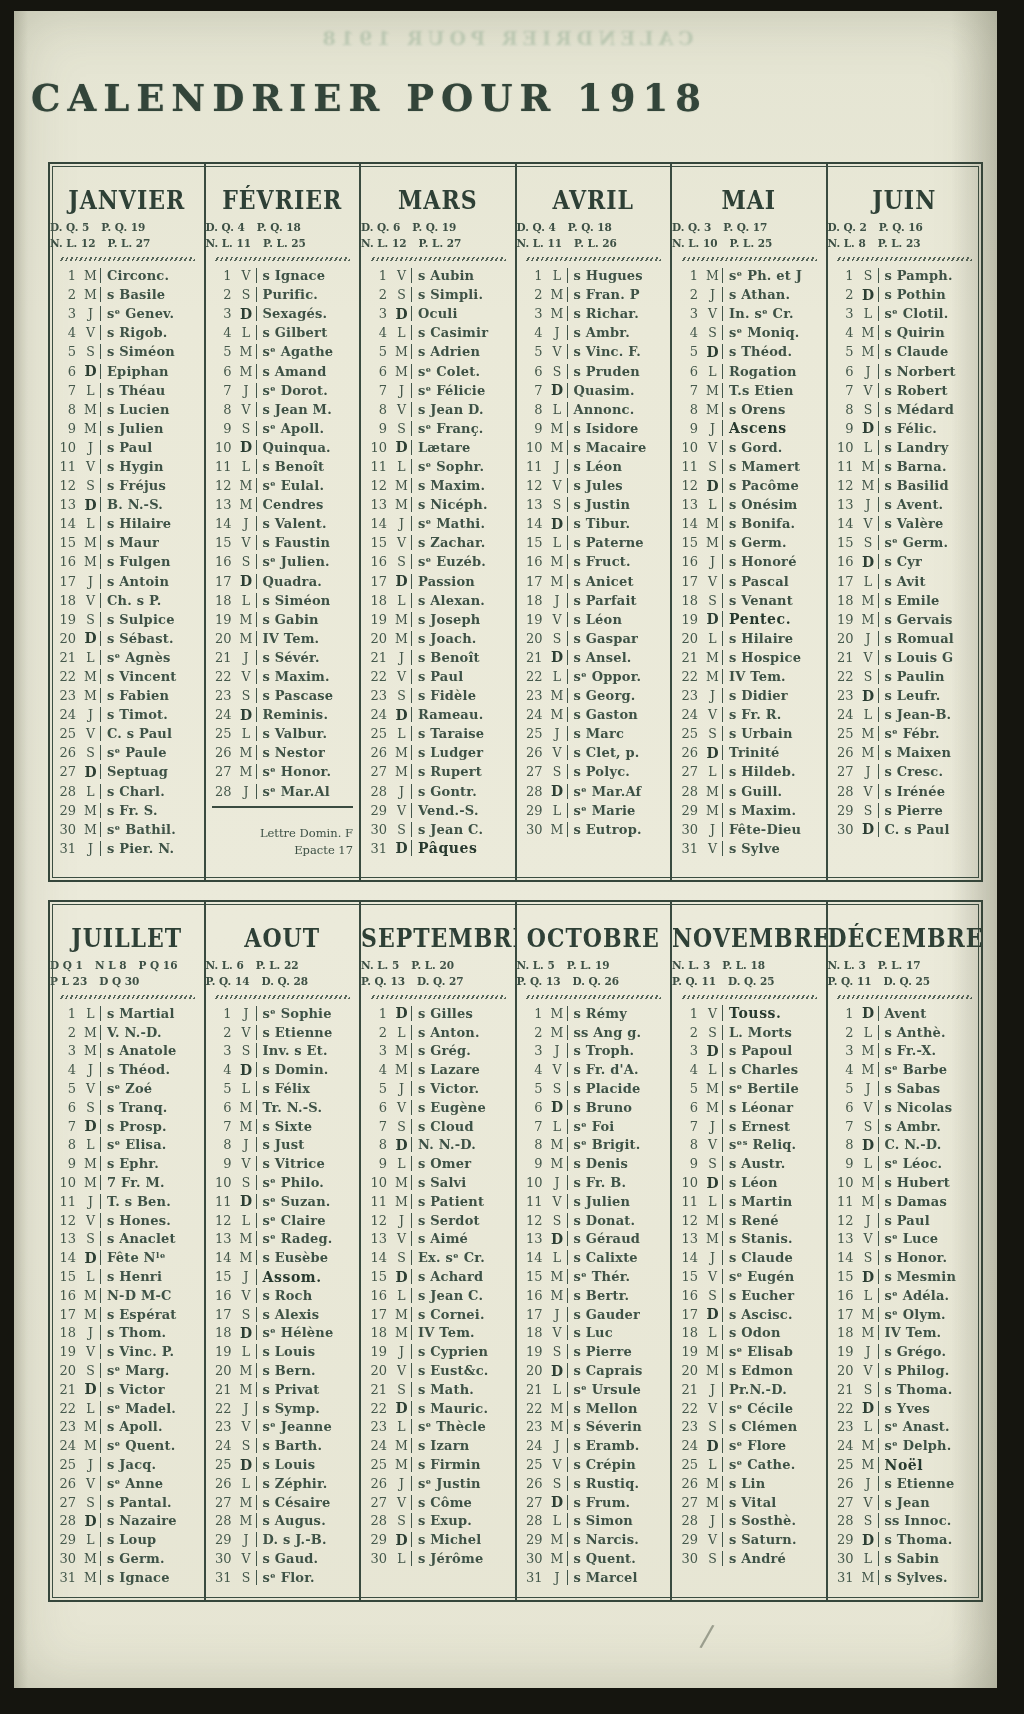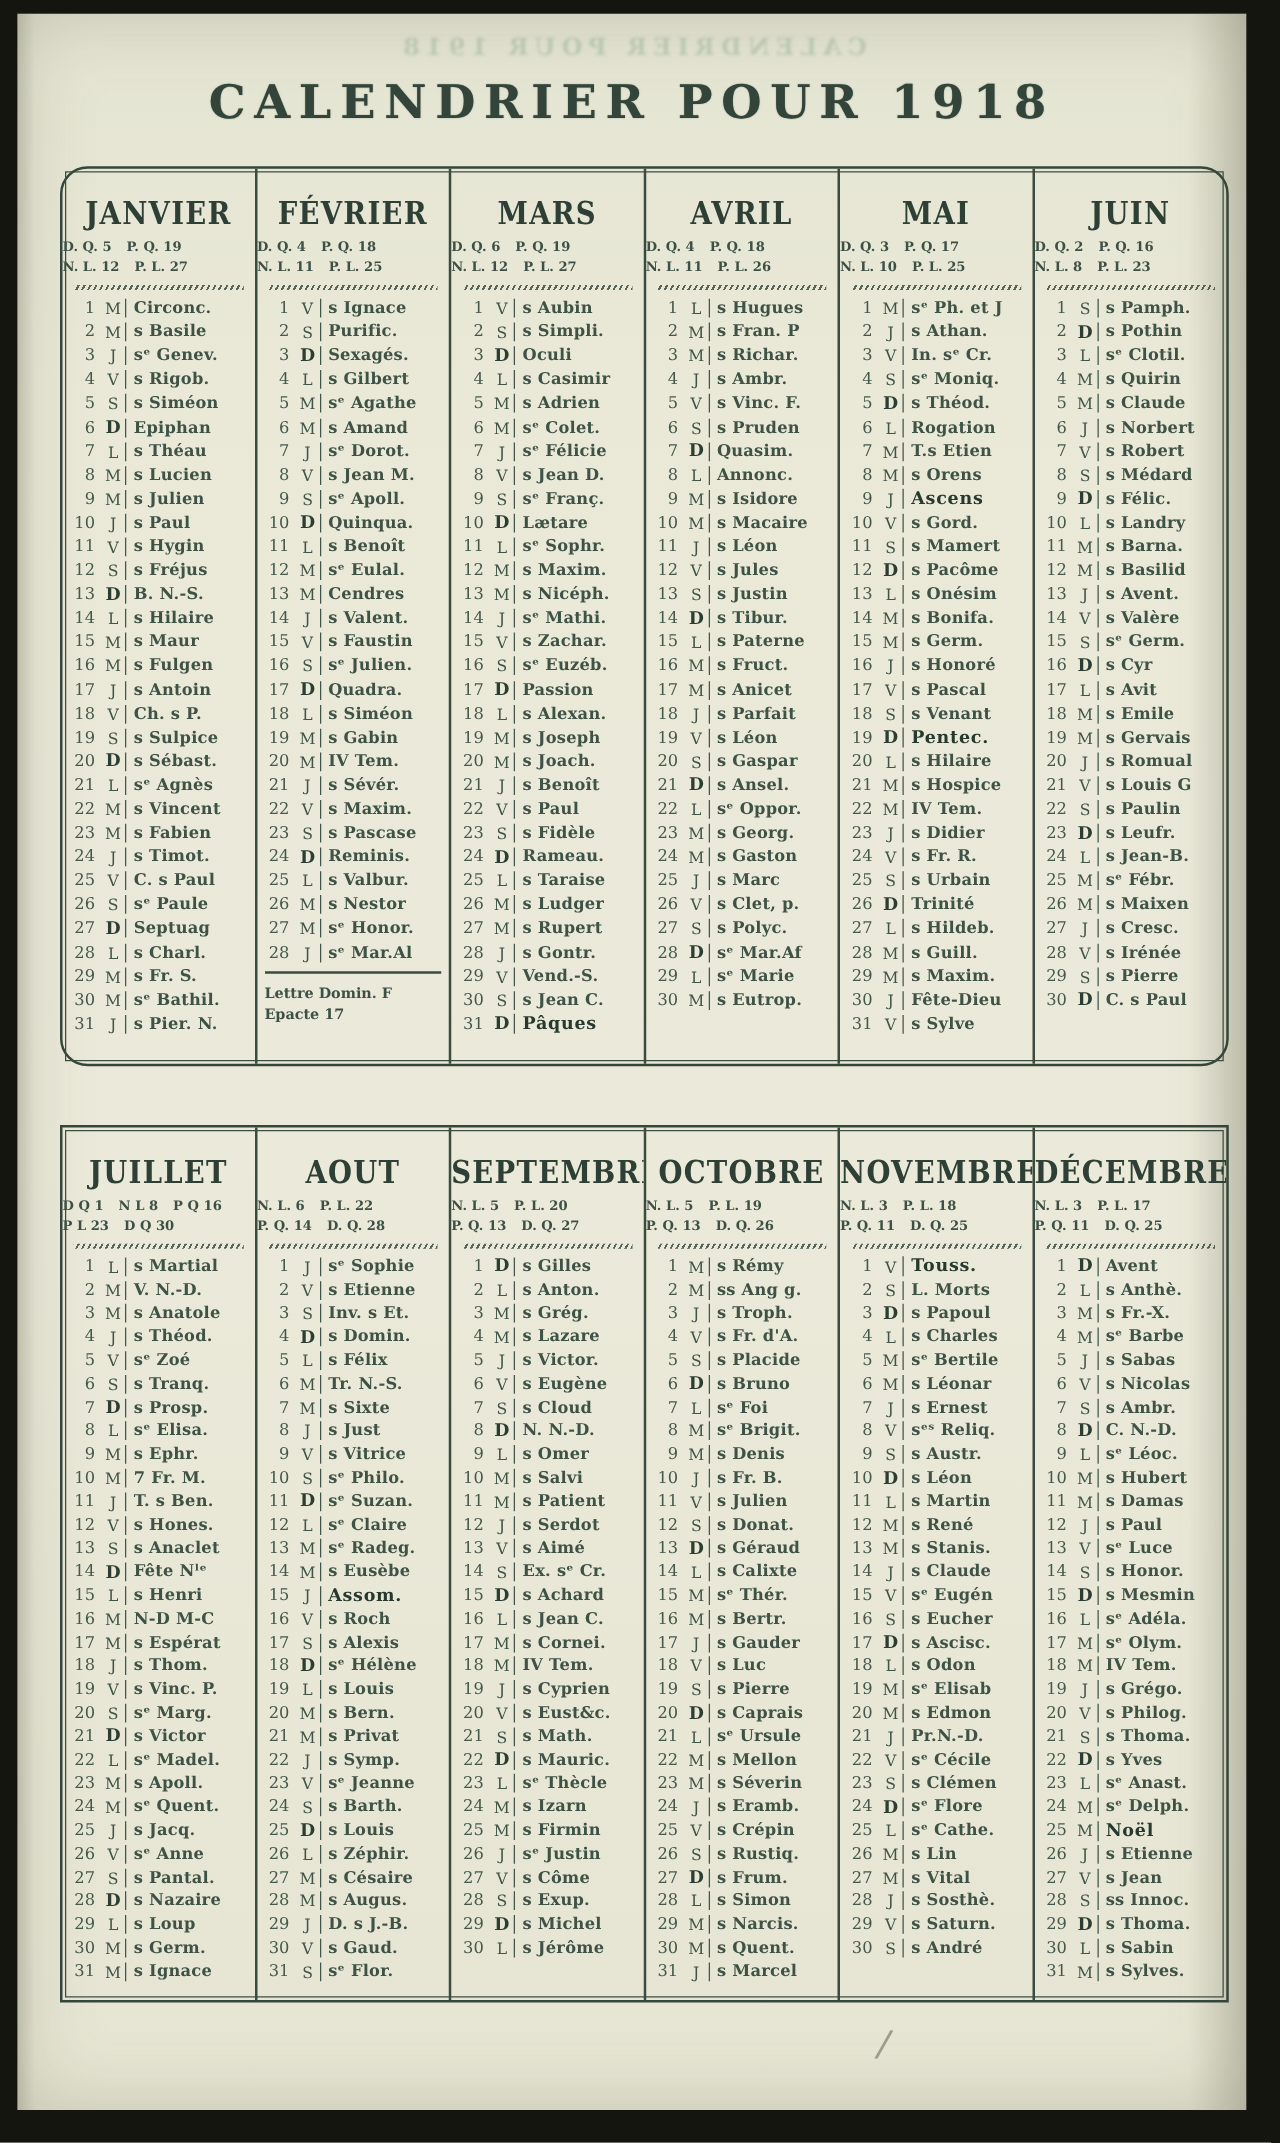--- a/index.html
+++ b/index.html
@@ -11,27 +11,27 @@
         background:linear-gradient(180deg,#e4e4d2 0%,#eae9d8 18%,#ebeada 55%,#e6e5d3 100%);
         box-shadow:inset 0 0 60px rgba(90,95,70,.25);}
   .page::after{content:"";position:absolute;top:0;right:0;bottom:0;width:46px;
         background:linear-gradient(90deg,rgba(60,60,40,0) 0%,rgba(60,60,40,.18) 100%);pointer-events:none;}
   .page::before{content:"";position:absolute;top:0;left:0;bottom:0;width:14px;
         background:linear-gradient(90deg,rgba(60,60,40,.16),rgba(60,60,40,0));pointer-events:none;}
   
   .bleed{position:absolute;top:16px;left:0;width:100%;text-align:center;
         transform:scaleX(-1);color:rgba(110,150,120,.30);font-weight:bold;
         font-size:19px;letter-spacing:5px;filter:blur(1.3px);}
-  .title{position:absolute;top:48px;left:0;width:100%;margin:0;text-align:center;
+  .title{position:absolute;top:48px;left:0;width:100%;margin:17px;text-align:left;
         font-size:37px;font-weight:bold;letter-spacing:7px;color:#33453a;
         text-shadow:0 0 1px rgba(40,60,45,.6);}
   
   .block{position:absolute;left:34px;width:931px;border:2px solid #35463b;background:transparent;}
   .block::before{content:"";position:absolute;inset:2px;border:1px solid #3c4e42;pointer-events:none;}
-  .b1{top:122px;height:716px;border-radius:22px;}
+  .b1{top:151px;height:716px;}
   .b2{top:865px;height:698px;margin-top:24px;}
   .cols{display:flex;height:100%;}
   .col{flex:1 1 0;min-width:0;display:flex;flex-direction:column;position:relative;}
   .col + .col{border-left:2px solid #3a4b40;}
   .mname{margin-top:17px;text-align:center;font-size:22px;font-weight:bold;
         letter-spacing:1px;color:#2e4036;height:38px;line-height:38px;
         transform:scaleY(1.15);white-space:nowrap;overflow:hidden;}
   .moon{display:flex;gap:12px;font-size:10.5px;font-weight:bold;
         color:#3d5045;height:16px;line-height:16px;white-space:nowrap;}
   .squig{height:4px;margin:6px 9px 3px 9px;opacity:.85;
@@ -41,22 +41,22 @@
   .b1 .drow{height:19.1px;}
   .b2 .drow{height:18.8px;}
   .num{width:26px;text-align:right;padding-right:5px;font-size:13px;color:#44584b;
         font-variant-numeric:lining-nums;flex:0 0 auto;}
   .dow{width:19px;text-align:center;font-size:12.5px;color:#405448;flex:0 0 auto;}
   .dow.sun{font-weight:bold;font-size:14px;color:#2c3e33;}
   .saint{flex:1 1 auto;min-width:0;border-left:1.5px solid #41554a;padding-left:6px;
         font-size:13px;font-weight:bold;color:#3e5246;white-space:nowrap;overflow:hidden;
         letter-spacing:.2px;}
   .saint.feast{font-size:14px;color:#27392e;letter-spacing:.6px;}
-  .mfoot{margin:5px 6px 0 6px;border-top:2px solid #3a4b40;padding-top:7px;
-        text-align:left;font-size:11.5px;font-weight:bold;color:#3d5045;}
+  .mfoot{margin:5px 6px 0 6px;border-top:2px solid #3a4b40;padding-top:17px;
+        text-align:right;font-size:11.5px;font-weight:normal;color:#3d5045;}
   .mfoot div{line-height:17px;}
   .pencil{position:absolute;left:688px;top:1607px;font-size:30px;color:#5f6657;
         opacity:.55;transform:rotate(12deg);}
 </style>
 </head>
 <body>
 
 <div class="stage">
   <div class="page">
     <div class="bleed">CALENDRIER POUR 1918</div>

